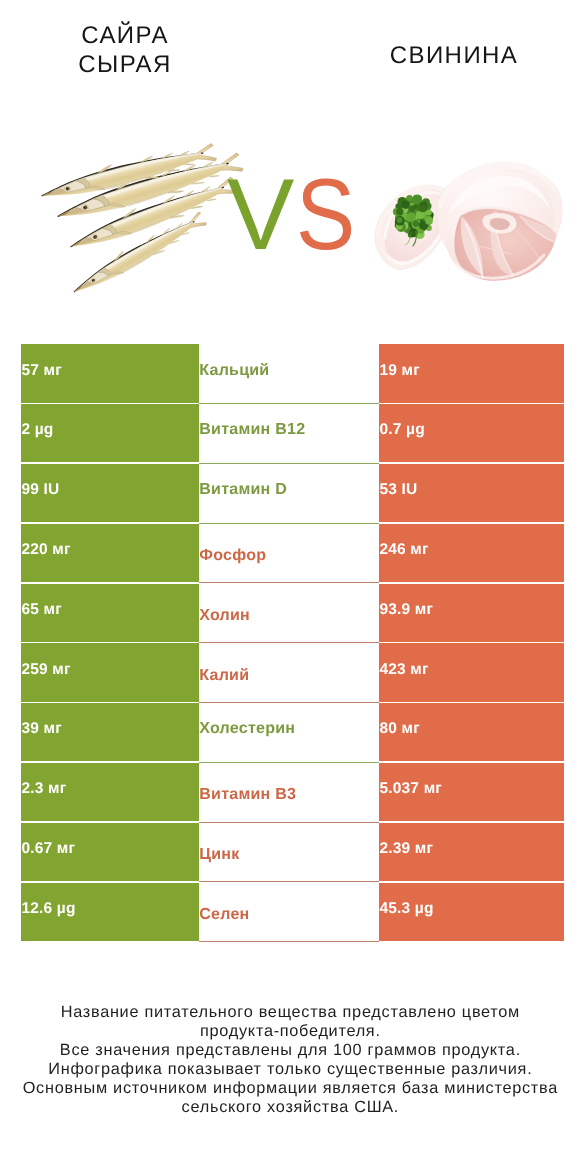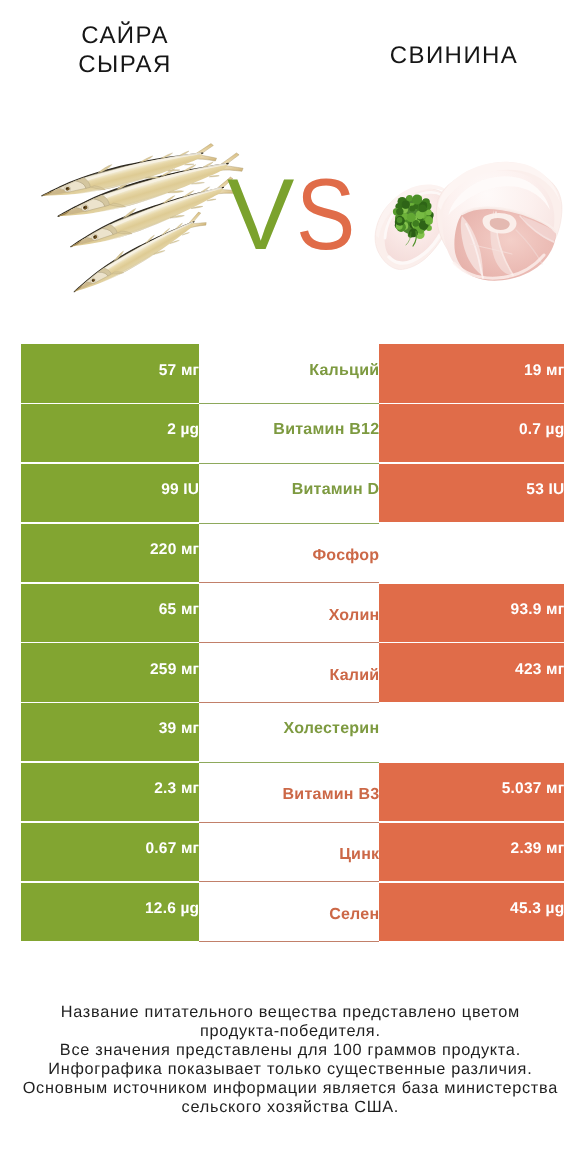--- a/index.html
+++ b/index.html
@@ -28,21 +28,21 @@
   .vs{position:absolute;left:227px;top:40px;width:140px;height:110px;
       font-size:101px;line-height:110px;font-weight:400;letter-spacing:2px;
       font-family:"Liberation Sans",sans-serif;white-space:nowrap;}
   .vs .v{color:#7ba22d;display:inline-block;}
   .vs .s{color:#e06c49;display:inline-block;transform:scaleX(0.88);transform-origin:left center;}
 
   
   .table{position:absolute;left:21.4px;top:344.4px;width:536.6px;height:598px;}
   .row{position:relative;height:59.8px;width:536.6px;}
   .cell{position:absolute;top:0;height:59.8px;box-sizing:border-box;
-        display:flex;align-items:center;justify-content:flex-end;padding-left:20px;}
+        display:flex;align-items:center;justify-content:flex-start;}
   .cell.left{left:0;width:177.9px;background:#82a531;color:#ffffff;
              height:58.3px;top:0;}
   .cell.mid{left:177.9px;width:180.1px;background:transparent;
             border-bottom:1.3px solid #000;height:59.6px;}
   .cell.right{left:358px;width:185px;background:#e06c49;color:#ffffff;
               height:58.3px;top:0;}
   .row.g .cell.mid{border-bottom-color:#8ea95c;}
   .row.o .cell.mid{border-bottom-color:#c2806a;}
   .val{font-size:15.5px;font-weight:700;letter-spacing:0.2px;
        position:relative;top:-3px;}
@@ -348,20 +348,23 @@
           <span class="val">53 IU</span>
         </div>
       </div>
       <div class="row o">
         <div class="cell left">
           <span class="val">220 мг</span>
         </div>
         <div class="cell mid">
           <span class="lbl o">Фосфор</span>
         </div>
+        <div class="cell right">
+          <span class="val">246 мг</span>
+        </div>
       </div>
       <div class="row o">
         <div class="cell left">
           <span class="val">65 мг</span>
         </div>
         <div class="cell mid">
           <span class="lbl o">Холин</span>
         </div>
         <div class="cell right">
           <span class="val">93.9 мг</span>
@@ -377,20 +380,23 @@
         <div class="cell right">
           <span class="val">423 мг</span>
         </div>
       </div>
       <div class="row g">
         <div class="cell left">
           <span class="val">39 мг</span>
         </div>
         <div class="cell mid">
           <span class="lbl g">Холестерин</span>
+        </div>
+        <div class="cell right">
+          <span class="val">80 мг</span>
         </div>
       </div>
       <div class="row o">
         <div class="cell left">
           <span class="val">2.3 мг</span>
         </div>
         <div class="cell mid">
           <span class="lbl o">Витамин B3</span>
         </div>
         <div class="cell right">

